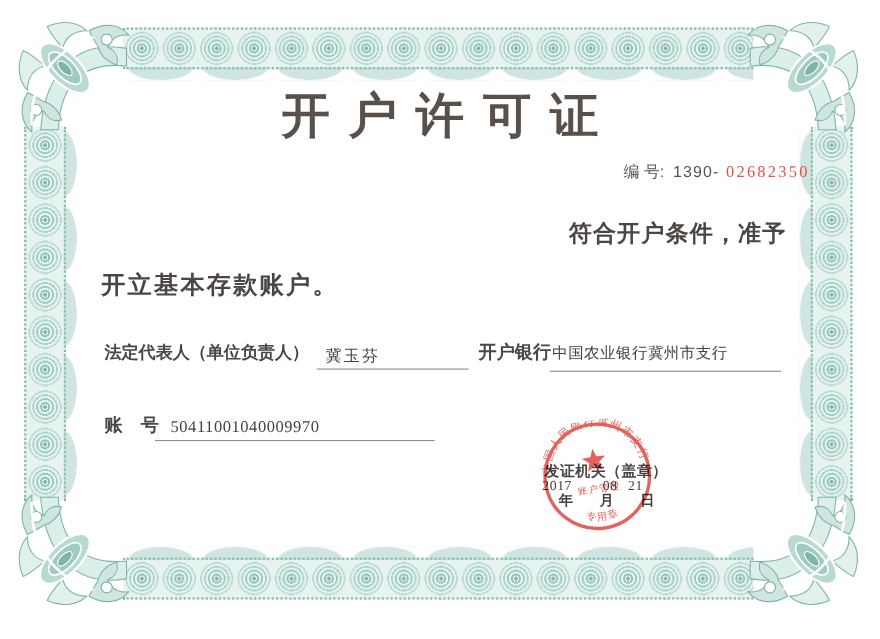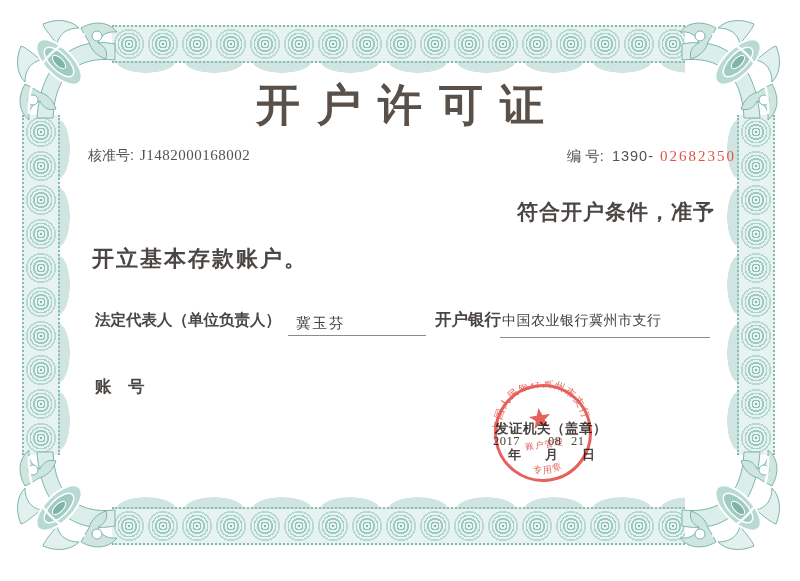--- a/index.html
+++ b/index.html
@@ -126,40 +126,40 @@
     <svg class="corner c-bl" viewBox="0 0 104 104">
         <use href="#cornerArt"></use>
       </svg>
     <svg class="corner c-br" viewBox="0 0 104 104">
         <use href="#cornerArt"></use>
       </svg>
   </div>
 
   <div id="title" class="abs">开户许可证</div>
 
-  <div id="approval-row" class="abs">
-    <span>核准号:</span><span class="val">J1482000168002</span>
-  </div>
   <div id="serial-row" class="abs">
     <span>编 号:</span><span class="prefix">1390-</span><span class="red">02682350</span>
   </div>
 
   <div id="review-suffix" class="abs biglbl">符合开户条件，准予</div>
   <div id="second-line" class="abs biglbl">开立基本存款账户。</div>
 
   <div id="name-line" class="abs">
     <span class="fillval">冀玉芬</span>
   </div>
   <div id="rep-label" class="abs">法定代表人（单位负责人）</div>
   <div id="bank-label" class="abs">开户银行</div>
   <div id="bank-line" class="abs">
     <span class="fillval">中国农业银行冀州市支行</span>
   </div>
 
   <div id="acct-label" class="abs">账　号</div>
+  <div id="acct-line" class="abs">
+    <span class="fillval">50411001040009970</span>
+  </div>
 
   <div id="issuer-label" class="abs">发证机关（盖章）</div>
   <span class="datenum" id="d-year">2017</span>
   <span class="datenum" id="d-month">08</span>
   <span class="datenum" id="d-day">21</span>
   <span class="ymd" id="l-year">年</span>
   <span class="ymd" id="l-month">月</span>
   <span class="ymd" id="l-day">日</span>
 
   <svg id="seal" viewBox="0 0 100 100">

